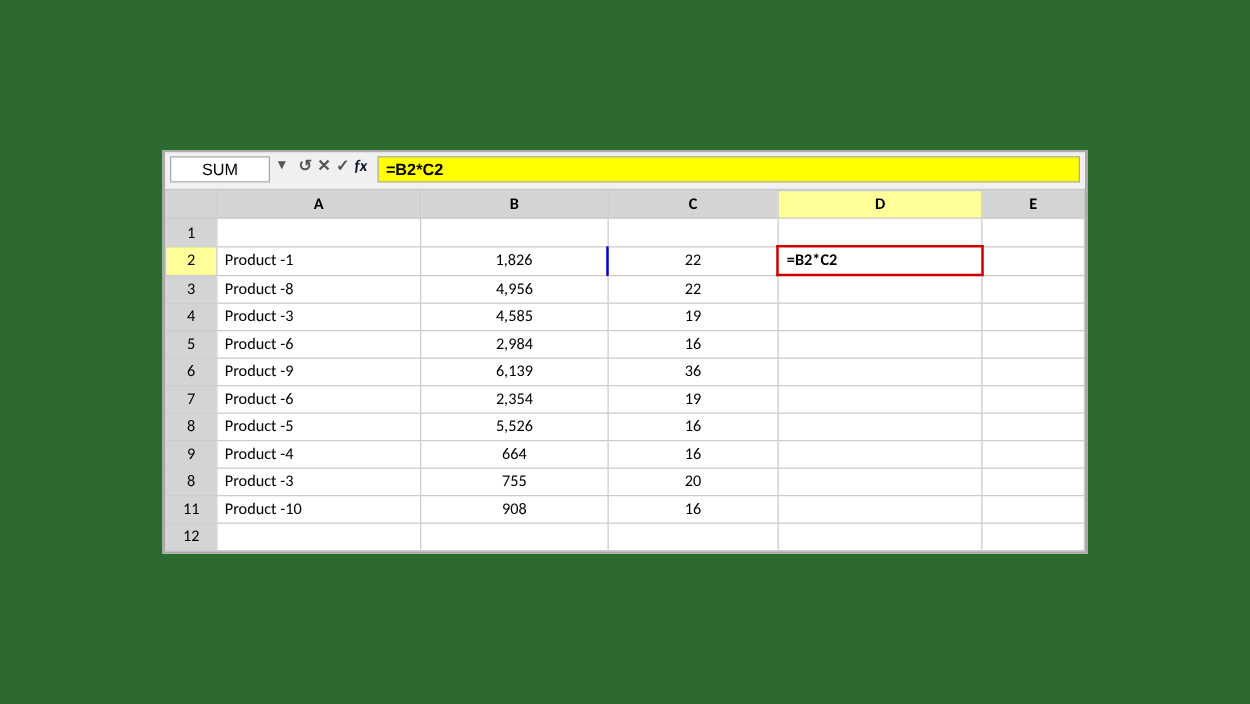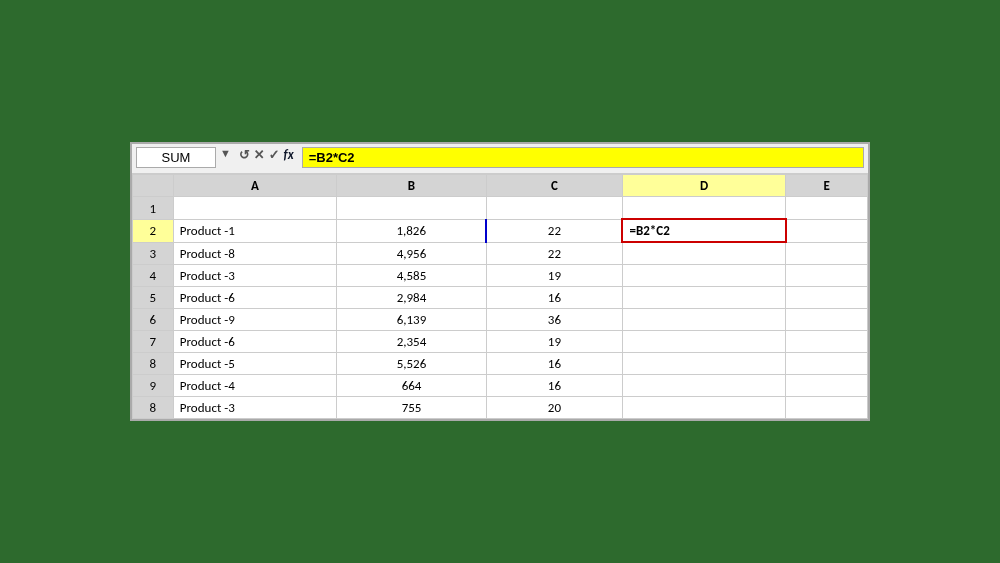--- a/index.html
+++ b/index.html
@@ -281,16 +281,32 @@
 
       <tr>
         <td class="row-num">8</td>
         <td class="data-cell">Product -3</td>
         <td class="data-cell number">755</td>
         <td class="data-cell number">20</td>
         <td class="data-cell"></td>
         <td class="data-cell"></td>
       </tr>
 
-
+      <tr>
+        <td class="row-num">11</td>
+        <td class="data-cell">Product -10</td>
+        <td class="data-cell number">908</td>
+        <td class="data-cell number">16</td>
+        <td class="data-cell"></td>
+        <td class="data-cell"></td>
+      </tr>
+
+      <tr>
+        <td class="row-num">12</td>
+        <td class="data-cell"></td>
+        <td class="data-cell"></td>
+        <td class="data-cell"></td>
+        <td class="data-cell"></td>
+        <td class="data-cell"></td>
+      </tr>
     </tbody>
   </table>
 </div>
 
 </body></html>

